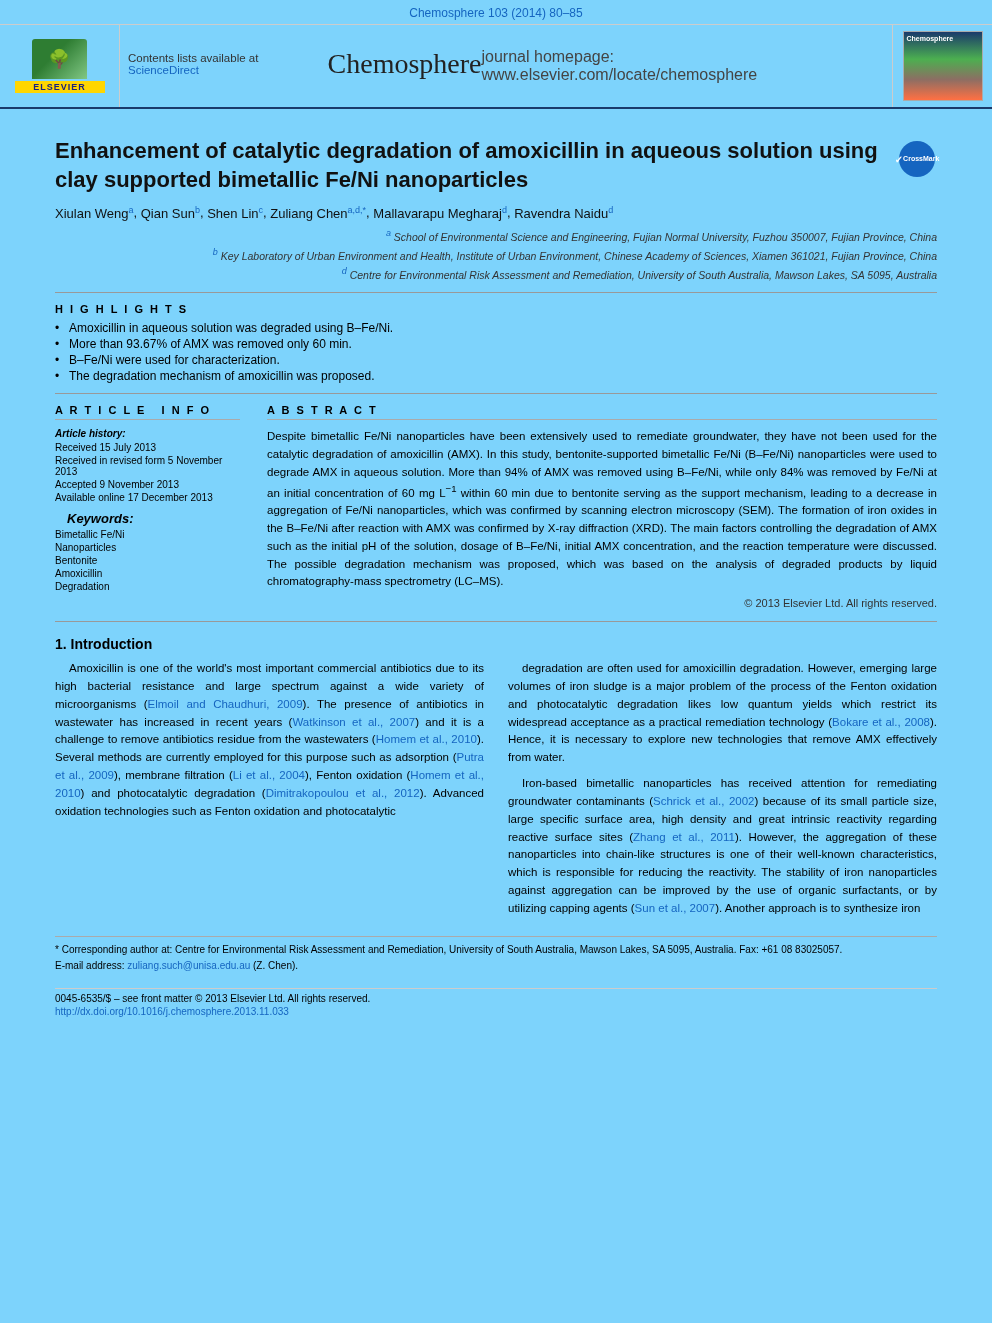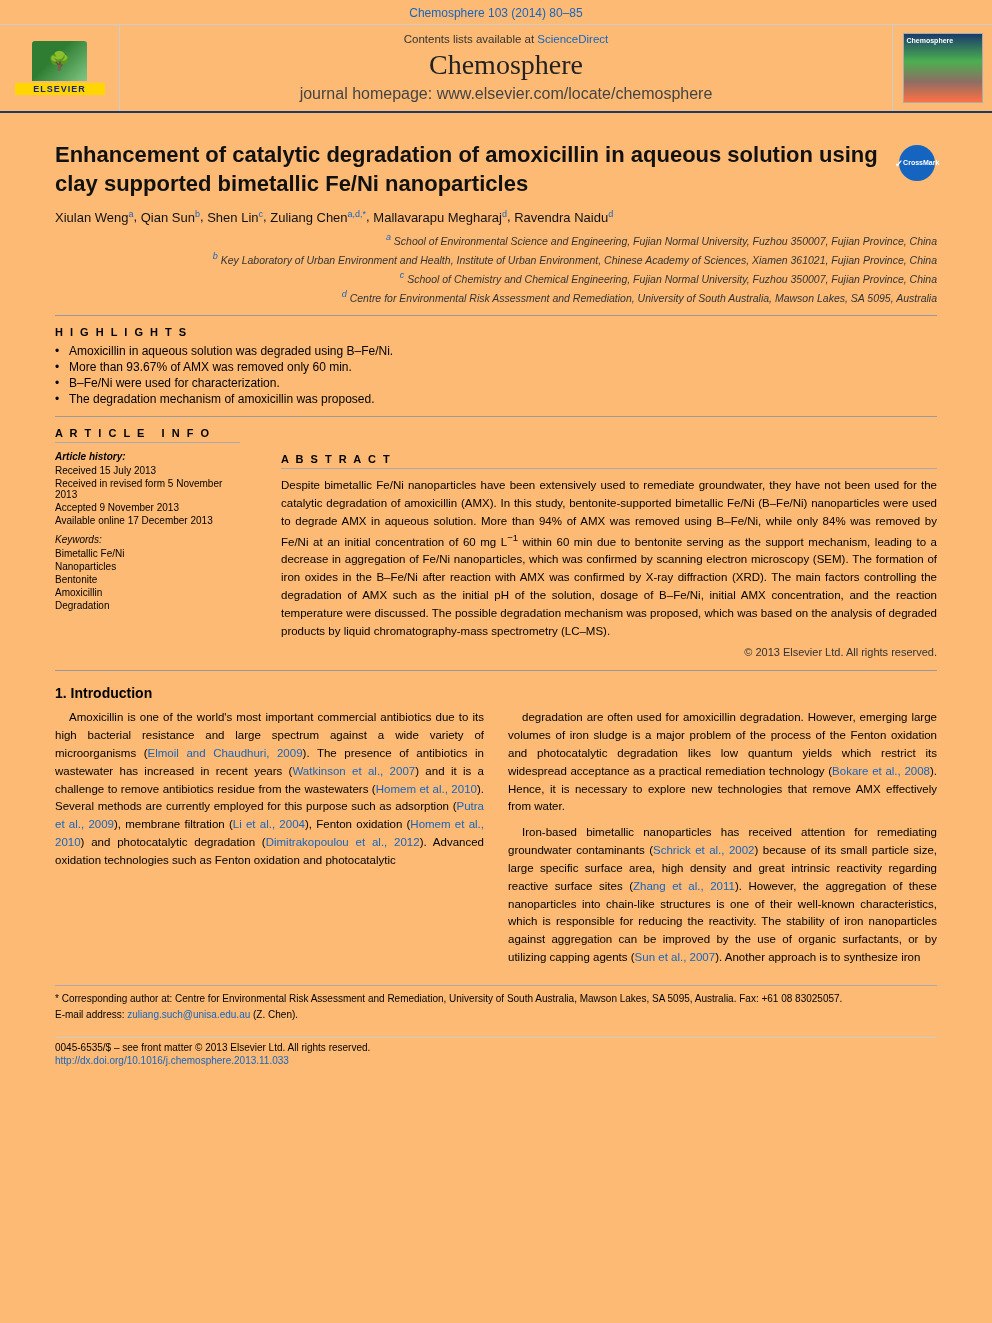--- a/index.html
+++ b/index.html
@@ -7,21 +7,21 @@
       font-family: Arial, 'Times New Roman', serif;
       background: #fff;
       width: 992px;
       min-height: 1323px;
       font-size: 13px;
       color: #000;
     }
     .page {
       width: 992px;
       min-height: 1323px;
-      background: #fdba74;
+      background: #7dd3fc;
       padding: 0;
     }
     
     .top-bar {
       text-align: center;
       padding: 6px 0 4px;
       font-size: 12px;
       color: #1565c0;
       border-bottom: 1px solid #ccc;
     }
@@ -64,21 +64,21 @@
       color: #1a237e;
       letter-spacing: 1px;
       margin-top: 2px;
       background: #ffd600;
       width: 100%;
       padding: 1px 0;
     }
     .journal-center {
       flex: 1;
       display: flex;
-      flex-direction: column;
+      flex-direction: row;
       align-items: center;
       justify-content: center;
       padding: 8px;
     }
     .sciencedirect-link {
       font-size: 11.5px;
       color: #333;
       margin-bottom: 4px;
     }
     .sciencedirect-link a { color: #1565c0; text-decoration: none; }
@@ -216,30 +216,29 @@
     }
     .highlights-list li::before {
       content: '•';
       position: absolute;
       left: 0;
       color: #000;
     }
     
     .two-col {
       display: flex;
-      gap: 41px;
+      gap: 27px;
       margin-bottom: 12px;
     }
     .col-left {
       width: 185px;
       flex-shrink: 0;
     }
     .col-right {
       flex: 1;
-      margin-top: 26px;
     }
     
     .article-info-title {
       font-size: 11px;
       font-weight: bold;
       letter-spacing: 2px;
       text-transform: uppercase;
       border-bottom: 1px solid #aaa;
       padding-bottom: 3px;
       margin-bottom: 8px;
@@ -249,25 +248,26 @@
       font-style: italic;
       font-weight: bold;
       margin-bottom: 3px;
     }
     .info-line {
       font-size: 10px;
       color: #000;
       margin-bottom: 2px;
     }
     .keywords-label {
-      font-size: 10px;
+      font-size: 13px;
       font-style: italic;
-      font-weight: normal;
+      font-weight: bold;
       margin-top: 8px;
       margin-bottom: 3px;
+      margin-left: 12px;
     }
     .keyword-item {
       font-size: 10px;
       margin-bottom: 2px;
     }
     
     .abstract-title {
       font-size: 11px;
       font-weight: bold;
       letter-spacing: 2px;
@@ -393,23 +393,20 @@
       <span>Mallavarapu Megharaj<sup class="author-sup">d</sup></span>,
       <span>Ravendra Naidu<sup class="author-sup">d</sup></span>
     </div>
 
     <div class="affiliations">
       <div class="aff-line">
         <sup class="author-sup">a</sup> School of Environmental Science and Engineering, Fujian Normal University, Fuzhou 350007, Fujian Province, China
       </div>
       <div class="aff-line">
         <sup class="author-sup">b</sup> Key Laboratory of Urban Environment and Health, Institute of Urban Environment, Chinese Academy of Sciences, Xiamen 361021, Fujian Province, China
-      </div>
-      <div class="aff-line">
-        <sup class="author-sup">c</sup> School of Chemistry and Chemical Engineering, Fujian Normal University, Fuzhou 350007, Fujian Province, China
       </div>
       <div class="aff-line">
         <sup class="author-sup">d</sup> Centre for Environmental Risk Assessment and Remediation, University of South Australia, Mawson Lakes, SA 5095, Australia
       </div>
     </div>
 
     <hr class="section-divider">
 
     <div class="highlights-section">
       <div class="highlights-title">H I G H L I G H T S</div>

